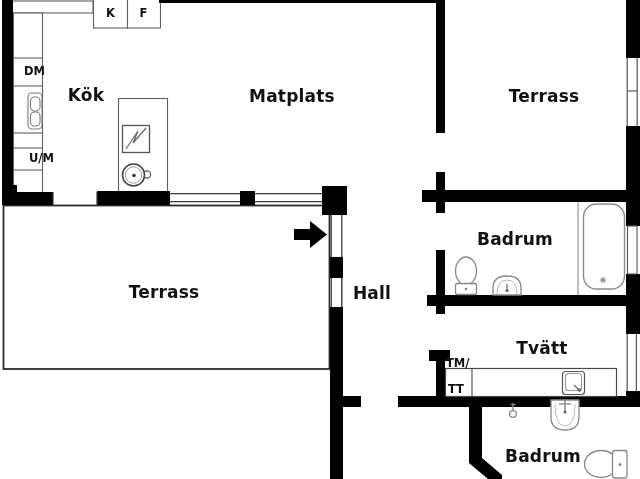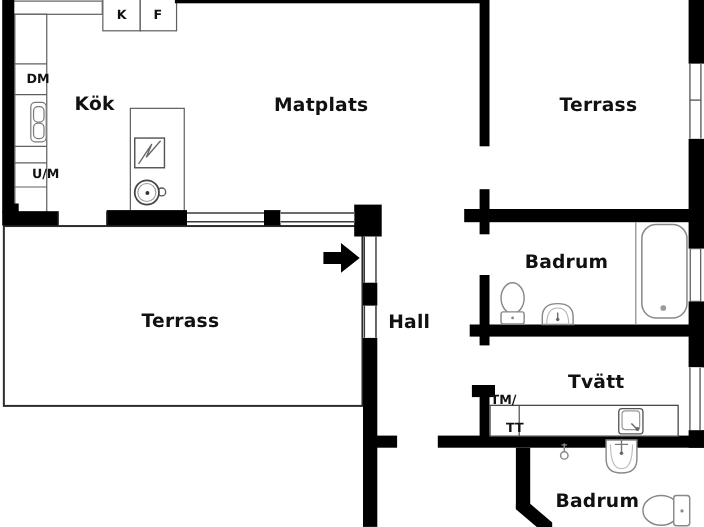--- a/index.html
+++ b/index.html
@@ -195,15 +195,15 @@
   <div class="lbl" style="left:164px;top:292px">Terrass</div>
   <div class="lbl" style="left:372px;top:293px">Hall</div>
   <div class="lbl" style="left:542px;top:348px">Tvätt</div>
   <div class="lbl" style="left:543px;top:456px">Badrum</div>
 
   <div class="lbl small" style="left:24px;top:64px">DM</div>
   <div class="lbl small" style="left:29px;top:151px">U/M</div>
   <div class="lbl small center-cell" style="left:93px;top:6px;width:35px">K</div>
   <div class="lbl small center-cell" style="left:127px;top:6px;width:33px">F</div>
   <div class="lbl small" style="left:446px;top:356px">TM/</div>
-  <div class="lbl small" style="left:460px;top:382px">TT</div>
+  <div class="lbl small" style="left:448px;top:382px">TT</div>
 
 </div>
 
 </body></html>

